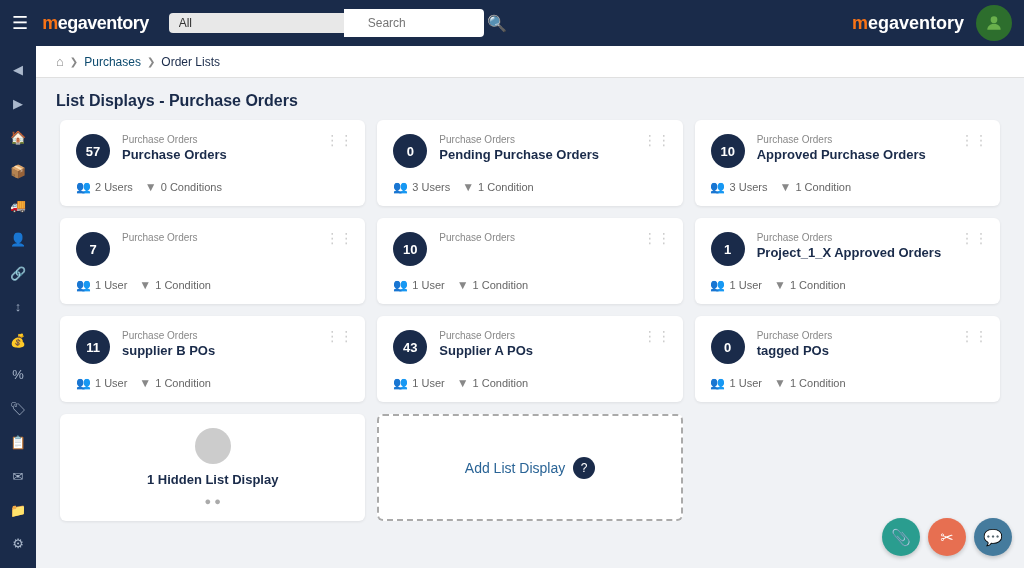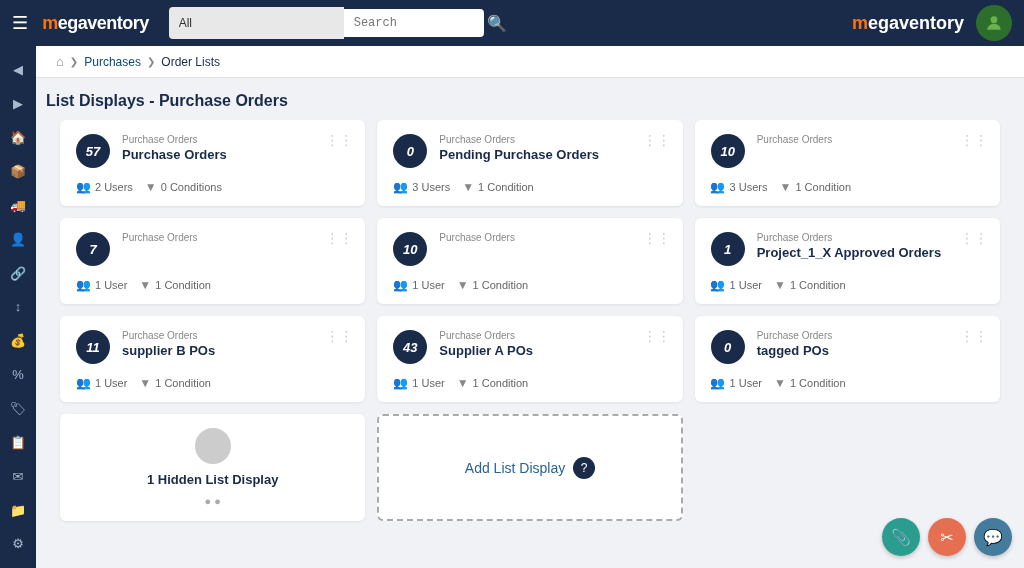--- a/index.html
+++ b/index.html
@@ -12,22 +12,22 @@
       display: flex;
       align-items: center;
       padding: 0 12px;
       gap: 10px;
       flex-shrink: 0;
     }
     .hamburger { color: white; font-size: 18px; cursor: pointer; margin-right: 4px; }
     .logo-text { color: white; font-size: 18px; font-weight: bold; letter-spacing: -0.5px; }
     .logo-text span { color: #f97316; }
     .search-container { display: flex; align-items: center; margin-left: 10px; gap: 0; }
-    .search-type { background: #e8e8e8; border: none; border-radius: 4px 0 0 4px; padding: 5px 10px; font-size: 12px; color: #333; height: 32px; }
-    .search-input { border: none; border-radius: 0 4px 4px 0; padding: 5px 10px; font-size: 12px; color: #999; height: 28px; width: 140px; outline: none; font-family: Liberation Mono, monospace; }
+    .search-type { background: #e8e8e8; border: none; border-radius: 4px 0 0 4px; padding: 5px 10px; font-size: 12px; color: #333; height: 20px; }
+    .search-input { border: none; border-radius: 0 4px 4px 0; padding: 5px 24px; font-size: 12px; color: #999; height: 28px; width: 140px; outline: none; }
     .search-icon-btn { background: none; border: none; cursor: pointer; color: #ccc; margin-left: 4px; font-size: 16px; }
     .nav-right { margin-left: auto; display: flex; align-items: center; gap: 12px; }
     .nav-logo-text { color: white; font-size: 18px; font-weight: bold; }
     .nav-logo-text span { color: #f97316; }
     .nav-avatar { width: 36px; height: 36px; background: #2d6e2d; border-radius: 50%; display: flex; align-items: center; justify-content: center; }
 
     
     .main-layout { display: flex; flex: 1; overflow: hidden; }
 
     
@@ -61,21 +61,21 @@
       color: #1a2b4a;
       border-bottom: 1px solid #e0e0e0;
     }
     .breadcrumb-home { font-size: 13px; color: #888; }
     .breadcrumb-sep { color: #888; font-size: 10px; }
     .breadcrumb-link { color: #0c4a6e; cursor: pointer; }
     .breadcrumb-current { color: #1a2b4a; font-weight: 500; }
 
     
     .page-title-bar {
-      padding: 14px 10px 10px;
+      padding: 14px 20px 10px;
       font-size: 16px;
       font-weight: 600;
       color: #1a2b4a;
     }
 
     
     .cards-grid {
       display: grid;
       grid-template-columns: repeat(3, 1fr);
       gap: 12px;
@@ -94,21 +94,20 @@
     .card-top { display: flex; align-items: flex-start; gap: 12px; }
     .card-badge {
       min-width: 34px; height: 34px;
       border-radius: 50%;
       background: #1a2b4a;
       color: white;
       font-size: 13px;
       font-weight: bold;
       display: flex; align-items: center; justify-content: center;
       flex-shrink: 0;
-      font-style: italic;
     }
     .card-info { flex: 1; }
     .card-category { font-size: 10px; color: #888; margin-bottom: 2px; }
     .card-title { font-size: 13px; font-weight: 700; color: #1a2b4a; }
     .card-drag { color: #ccc; font-size: 14px; position: absolute; top: 12px; right: 12px; }
 
     .card-footer {
       display: flex; align-items: center; gap: 12px;
       margin-top: 12px;
       font-size: 11px; color: #666;
@@ -264,20 +263,21 @@
             <span>1 Condition</span>
           </div>
         </div>
       </div>
 
       <div class="card">
         <div class="card-top">
           <div class="card-badge">10</div>
           <div class="card-info">
             <div class="card-category">Purchase Orders</div>
+            <div class="card-title">Approved Purchase Orders</div>
           </div>
           <span class="card-drag">⋮⋮</span>
         </div>
         <div class="card-footer">
           <div class="card-meta">
             <span class="meta-icon">👥</span>
             <span>3 Users</span>
           </div>
           <div class="card-meta">
             <span class="meta-icon">▼</span>

